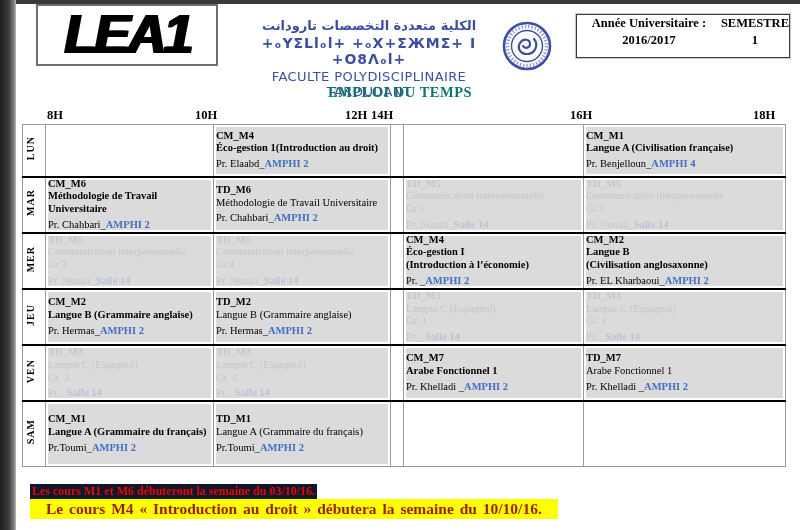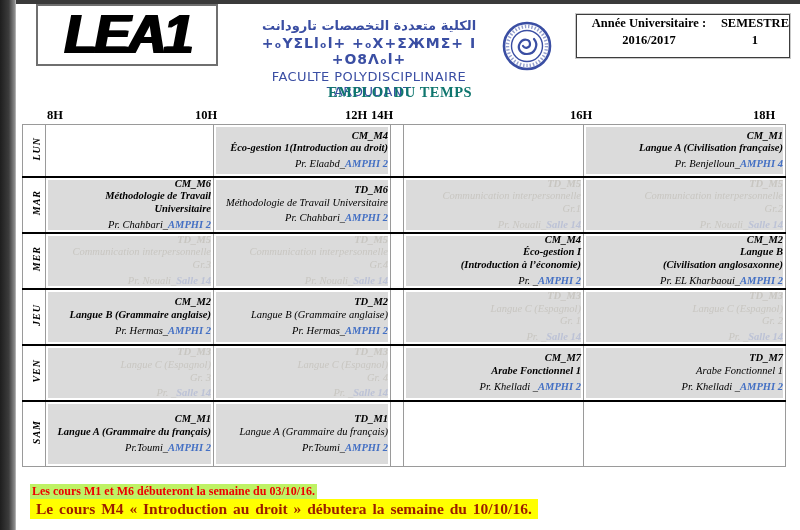--- a/index.html
+++ b/index.html
@@ -28,38 +28,38 @@
   .doc-title{position:absolute;left:0;top:84px;width:800px;text-align:center;font-weight:bold;
     font-size:14.5px;color:#0f766e;letter-spacing:.5px;}
   
   .time-row{position:absolute;left:0;top:108px;width:672px;height:14px;font-weight:bold;font-size:12.5px;}
   .time-row span{position:absolute;transform:translateX(-50%);white-space:nowrap;}
   
   table.tt{position:absolute;left:22px;top:124px;width:763px;border-collapse:collapse;table-layout:fixed;
     border:1px solid #9a9a9a;}
   .tt tr{border-bottom:2.5px solid #000;}
   .tt tr:last-child{border-bottom:1px solid #9a9a9a;}
-  .tt td{border:1px solid #9a9a9a;padding:0 2px;font-size:10.5px;text-align:right;
-    vertical-align:middle;line-height:1.22;overflow:hidden;font-style:italic;}
+  .tt td{border:1px solid #9a9a9a;padding:0 2px;font-size:10.5px;text-align:left;
+    vertical-align:middle;line-height:1.22;overflow:hidden;}
   .tt td.day{background:#fff;width:23px;}
   .tt td.day span{writing-mode:vertical-rl;transform:rotate(180deg);font-weight:bold;
     font-size:10px;letter-spacing:1px;}
   .tt td.gap{background:#fff;}
   .tt td.g{background:#dbdbdb;box-shadow:inset 0 0 0 2px #ffffff;}
   .code{font-weight:bold;}
   .cb .l1,.cb .l2{font-weight:bold;}
   .prof{margin-top:3px;}
   .room{color:#4470c4;font-weight:bold;margin-top:13px;}
   .m{color:#c8c6c1;}
   .m .room{color:#bcc2d6;}
   
-  .note1{position:absolute;left:30px;top:484px;background:#bef264;color:#ee0000;
+  .note1{position:absolute;left:30px;top:484px;background:#0f172a;color:#ee0000;
     font-weight:bold;font-size:12px;padding:0 2px;white-space:nowrap;}
   .note2{position:absolute;left:30px;top:499px;background:#ffff00;color:#9b1c00;
-    font-weight:bold;font-size:15.5px;padding:1px 6px;word-spacing:2px;white-space:nowrap;}
+    font-weight:bold;font-size:15.5px;padding:1px 16px;word-spacing:2px;white-space:nowrap;}
 </style>
 </head>
 <body>
 
 <div class="edge-top"></div>
 <div class="edge-left"></div>
 
 <div class="lea-box">
   <span class="lea-text">LEA1</span>
 </div>

